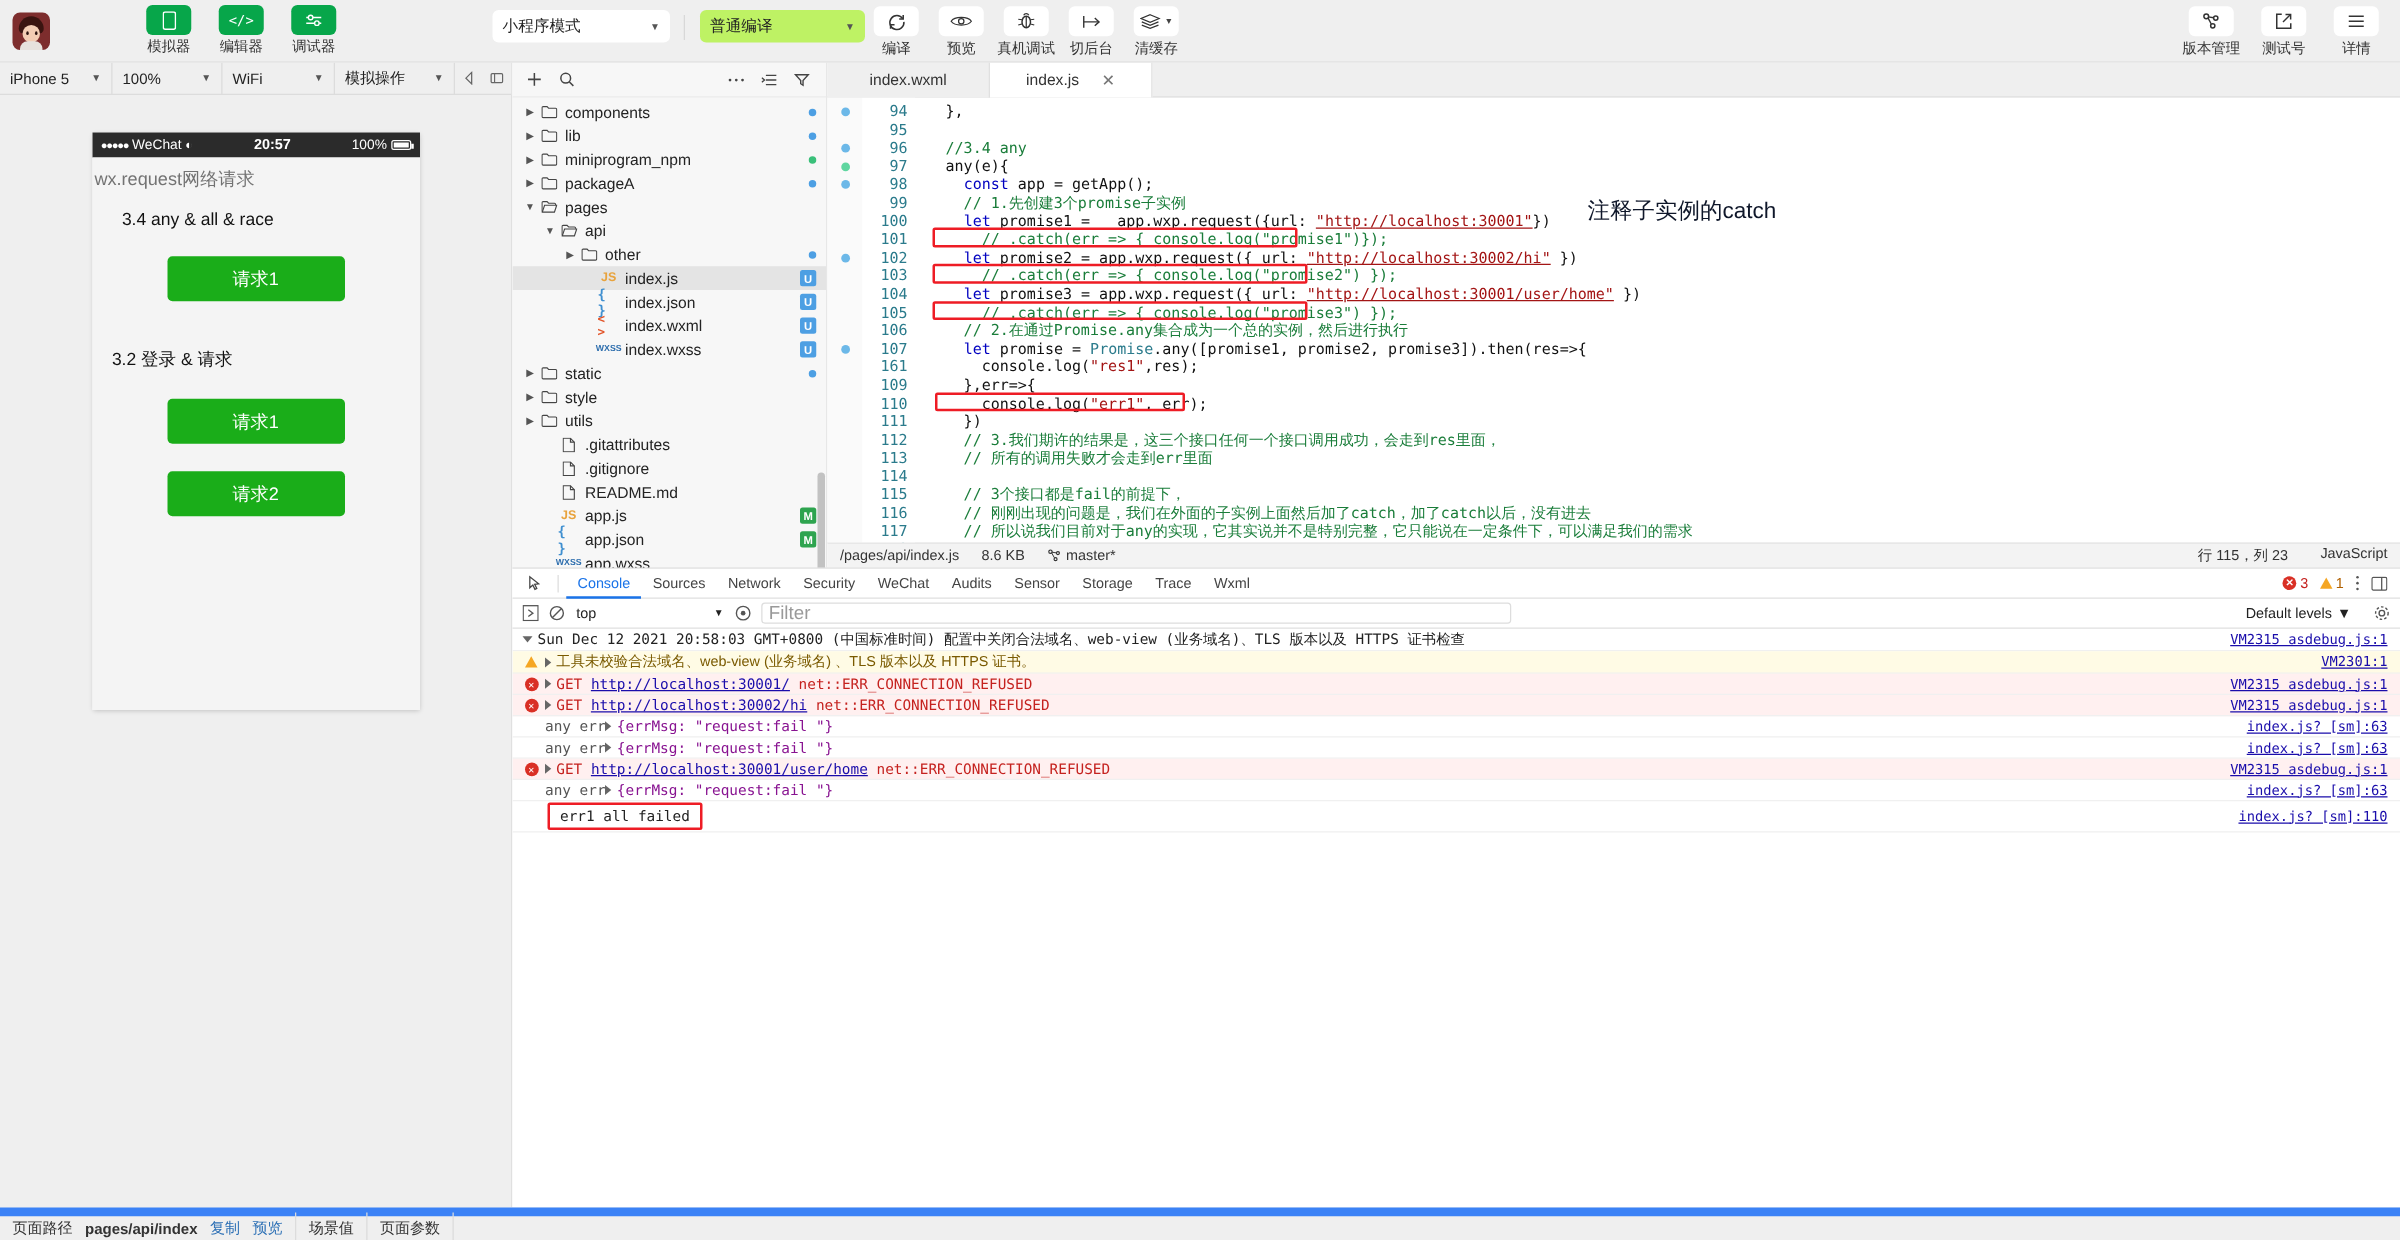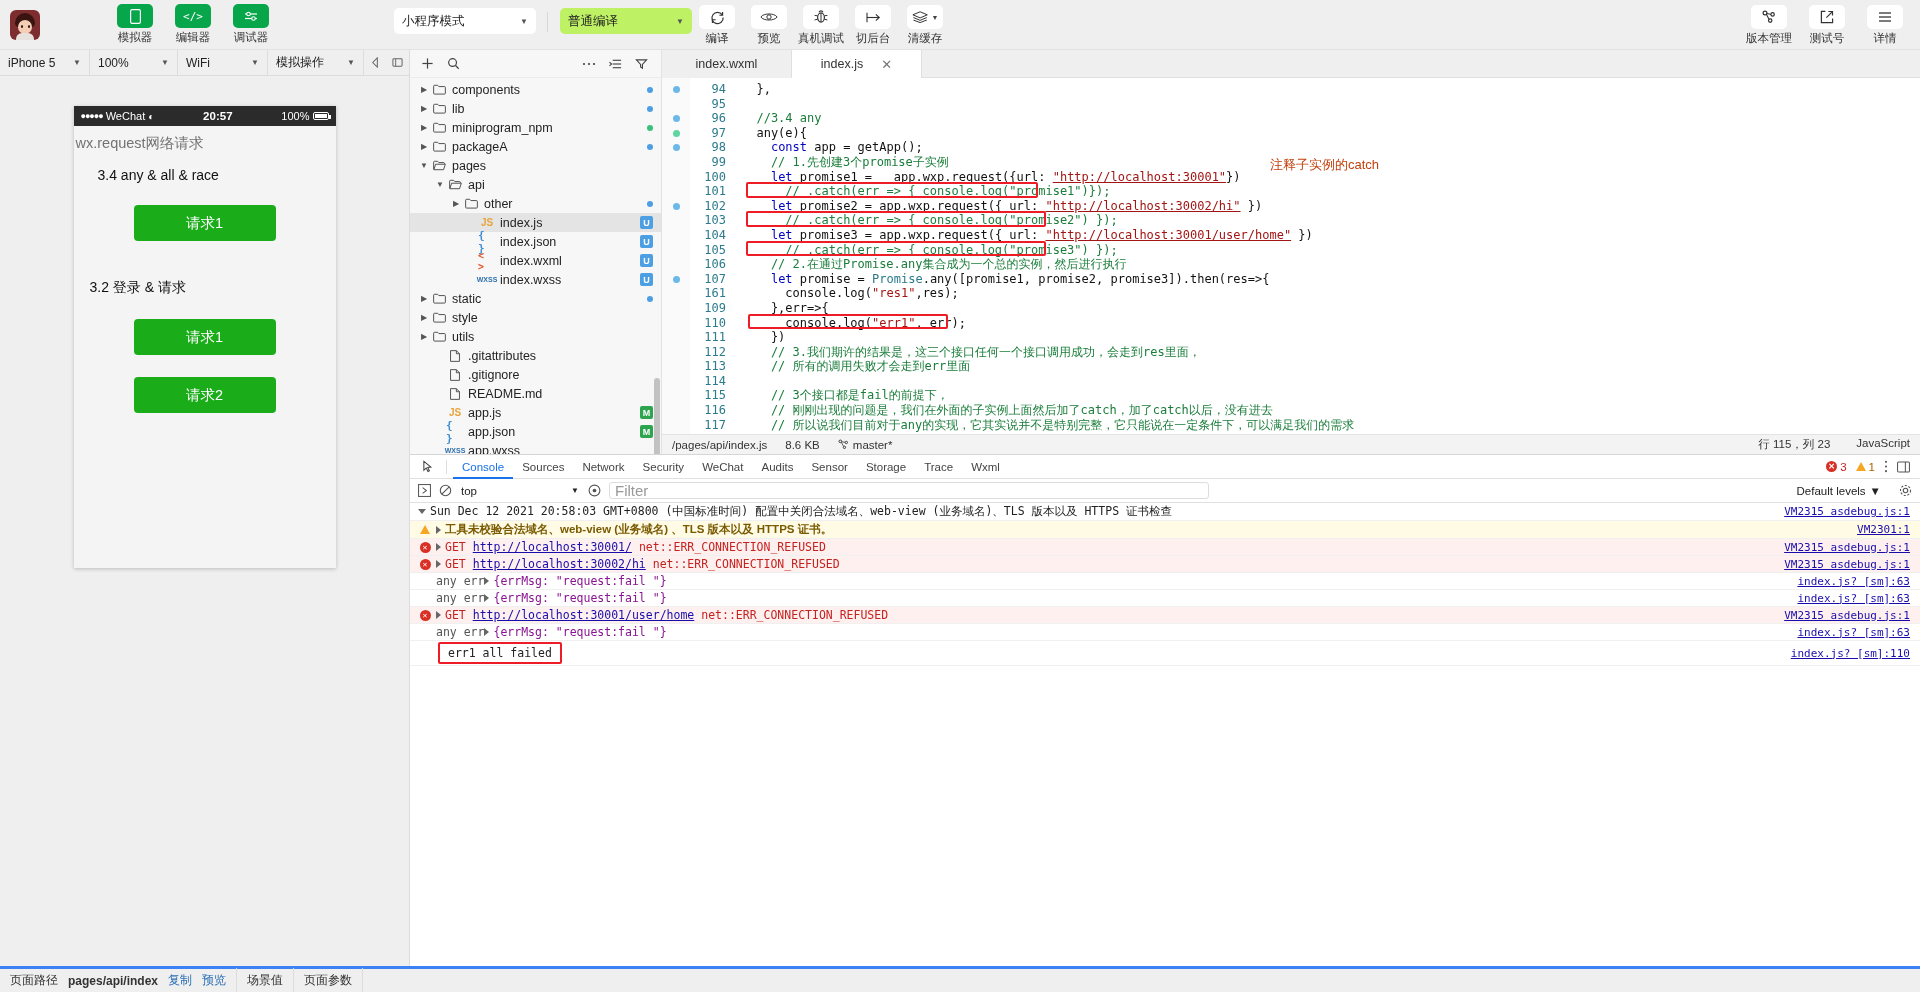--- a/index.html
+++ b/index.html
@@ -172,21 +172,21 @@
     flex:1; padding: 4px 0 0 10px; font-family:"DejaVu Sans Mono", monospace;
     font-size:12px; line-height:14.6px; color:#111; white-space:pre; position:relative;
   }
   .cl { height:14.6px; position:relative; }
   .kw { color:#0000c0; }
   .cm { color:#1a7d3a; }
   .str { color:#a31515; }
   .strlink { color:#a31515; text-decoration:underline; text-decoration-color:#a31515; }
   .cls { color:#2b7b8c; }
   .redbox { position:absolute; border:2px solid #ee1c25; border-radius:2px; pointer-events:none; }
-  .annot { position:absolute; color:#c2410c; font-size:13px; font-family:"Liberation Sans", sans-serif; }
+  .annot { position:absolute; color:#0f172a; font-size:18px; font-family:"Liberation Sans", sans-serif; }
 
   .code-status {
     height: 20px; flex:0 0 20px; background:#f3f3f3; border-top:1px solid #e3e3e3;
     display:flex; align-items:center; font-size:11.5px; color:#333; padding: 0 10px; gap:18px;
   }
   .code-status .right { margin-left:auto; display:flex; gap:26px; }
 
   
   .devtools { flex:1; display:flex; flex-direction:column; background:#fff; border-top:1px solid #d6d6d6; min-height:0;}
   .dt-tabs { height: 24px; flex:0 0 24px; display:flex; align-items:center; border-bottom:1px solid #e0e0e0; background:#fff; padding-left:6px;}
@@ -220,26 +220,26 @@
   .crow.warn { background:#fffbe5; }
   .crow.err { background:#fff0f0; }
   .crow .icon { width:14px; flex:0 0 14px; display:flex; align-items:center; justify-content:center; margin-right:4px;}
   .tri { width:0;height:0;border-top:4px solid transparent;border-bottom:4px solid transparent;border-left:5px solid #666; margin-right:4px; flex:0 0 5px;}
   .tri.down { border-left:4px solid transparent;border-right:4px solid transparent;border-top:5px solid #666; border-bottom:0; }
   .ctext { white-space:nowrap; }
   .lnk { color:#1a0dab; text-decoration:underline; }
   .errlbl { color:#c5221f; }
   .objtxt { color:#881391; }
   .faded { color:#555; }
-  .cn { font-family:"Liberation Sans", sans-serif;font-weight:bold; }
+  .cn { font-family:"Liberation Sans", sans-serif; }
   .failbox { display:inline-block; border:2px solid #ee1c25; border-radius:2px; padding: 2px 8px; margin-left:2px;}
 
   
   .bottombar {
-    height: 26px; flex:0 0 26px; background:#efefef; border-top:3px solid #3b82f6;
+    height: 26px; flex:0 0 26px; background:#efefef; border-top:7px solid #3b82f6;
     display:flex; align-items:center; font-size:12px; color:#333;
   }
   .bb-seg { display:flex; align-items:center; gap:10px; padding: 0 10px; height:26px; }
   .bb-sep { width:1px; height:26px; background:#dcdcdc; }
   .bb-link { color:#2b6fb5; cursor:pointer; }
 </style>
 </head>
 <body>
 
 <div class="app">

